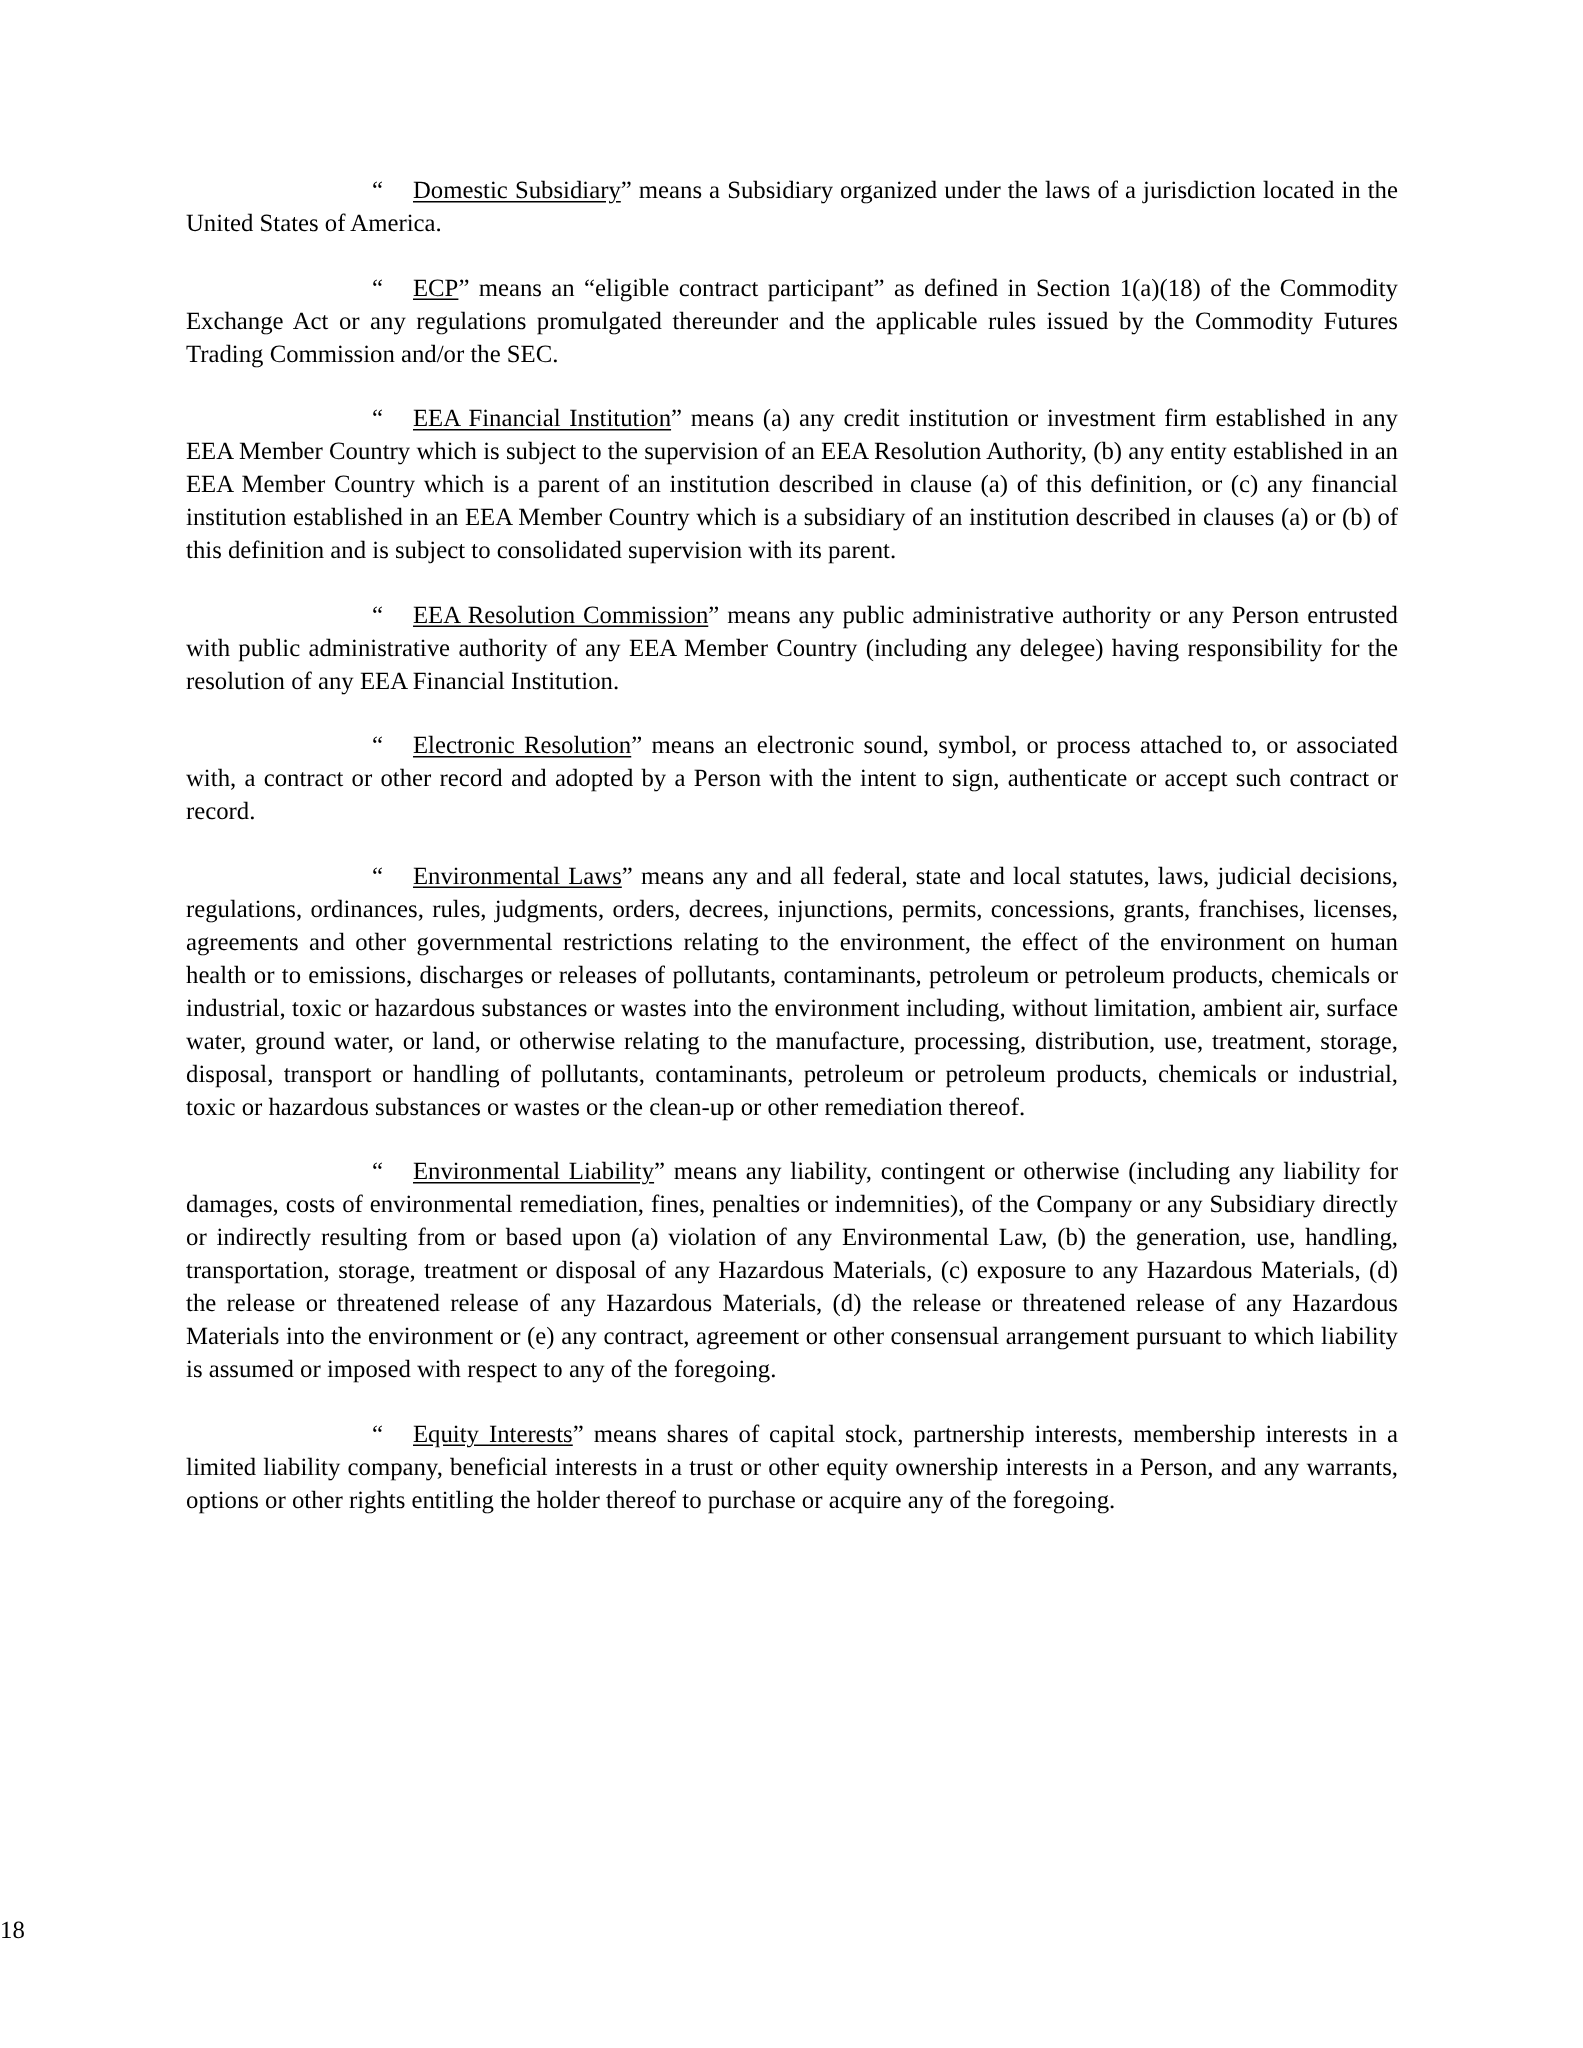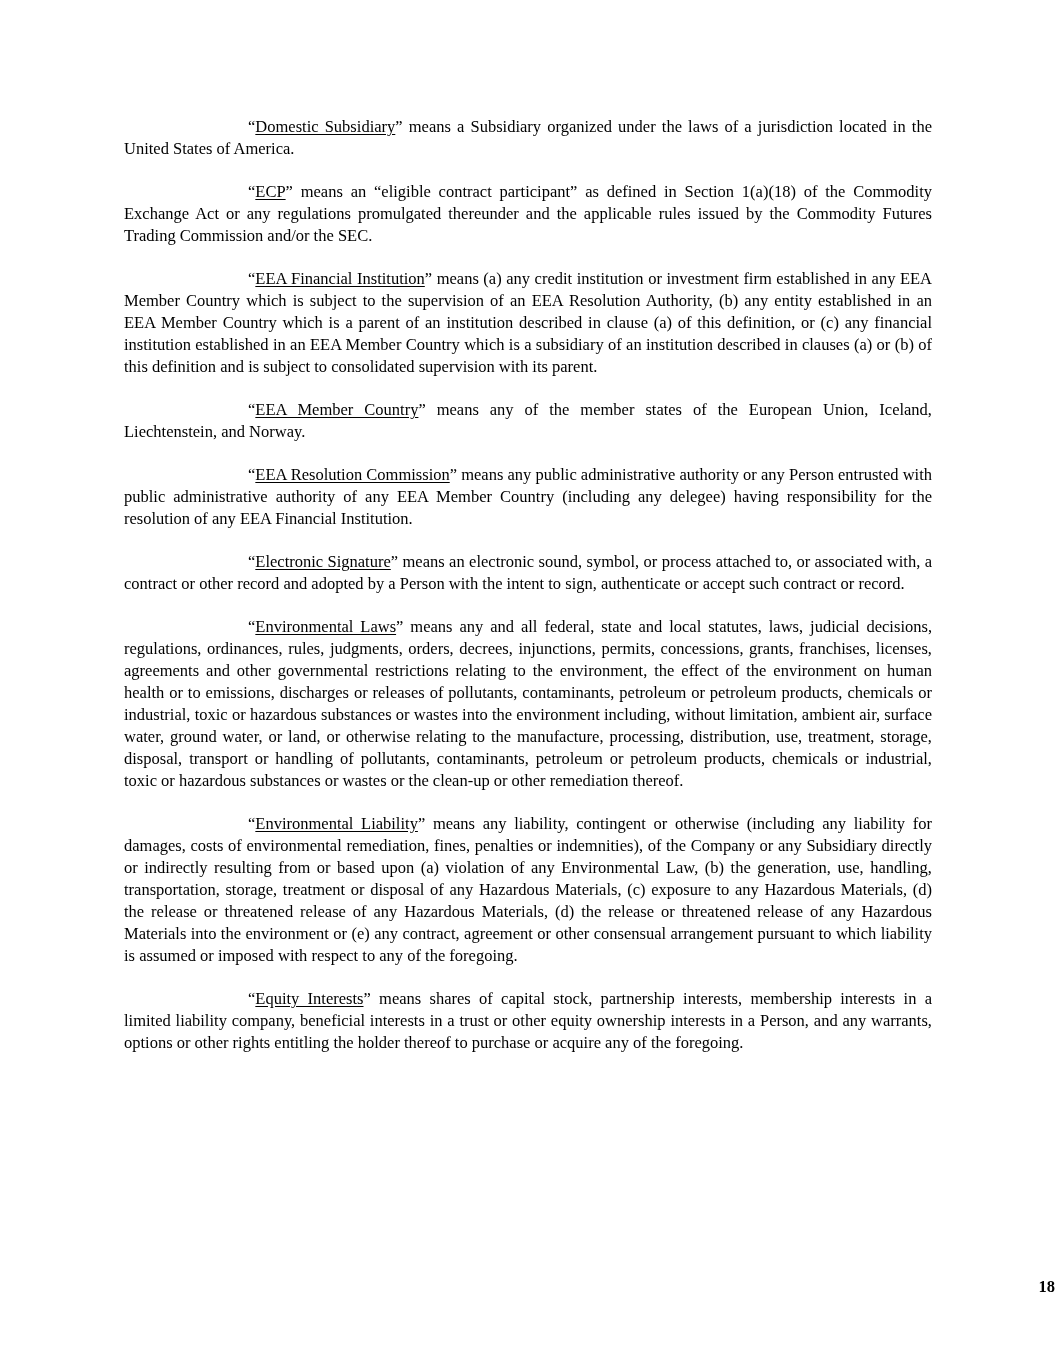--- a/index.html
+++ b/index.html
@@ -25,50 +25,49 @@
   p.para {
     margin: 0 0 21px 0;
     font-size: 16.5px;
     line-height: 22px;
     text-align: justify;
     text-indent: 124px;
   }
   p.para:last-child { margin-bottom: 0; }
   u.term {
     text-underline-offset: 2px;
+    margin-left: 20px;
   }
   .page-number {
     position: absolute;
     left: 0;
     top: 1276px;
     width: 100%;
-    text-align: right;
+    text-align: left;
     font-size: 16.5px;
     line-height: 22px;
-    font-weight: bold;
   }
 </style>
 </head>
 <body>
 
 <div class="page">
   <div class="content">
 
     <p class="para"><span>“</span><u class="term">Domestic Subsidiary</u><span>”</span><span> means a Subsidiary organized under the laws of a jurisdiction located in the United States of America.</span></p>
 
     <p class="para"><span>“</span><u class="term">ECP</u><span>”</span><span> means an “eligible contract participant” as defined in Section 1(a)(18) of the Commodity Exchange Act or any regulations promulgated thereunder and the applicable rules issued by the Commodity Futures Trading Commission and/or the SEC.</span></p>
 
     <p class="para"><span>“</span><u class="term">EEA Financial Institution</u><span>”</span><span> means (a) any credit institution or investment firm established in any EEA Member Country which is subject to the supervision of an EEA Resolution Authority, (b) any entity established in an EEA Member Country which is a parent of an institution described in clause (a) of this definition, or (c) any financial institution established in an EEA Member Country which is a subsidiary of an institution described in clauses (a) or (b) of this definition and is subject to consolidated supervision with its parent.</span></p>
 
-    <p class="para"><span>“</span><u class="term">EEA Member Country</u><span>”</span><span> means any of the member states of the European Union, Iceland, Liechtenstein, and Norway.</span></p>
 
     <p class="para"><span>“</span><u class="term">EEA Resolution Commission</u><span>”</span><span> means any public administrative authority or any Person entrusted with public administrative authority of any EEA Member Country (including any delegee) having responsibility for the resolution of any EEA Financial Institution.</span></p>
 
 
-    <p class="para"><span>“</span><u class="term">Electronic Signature</u><span>”</span><span> means an electronic sound, symbol, or process attached to, or associated with, a contract or other record and adopted by a Person with the intent to sign, authenticate or accept such contract or record.</span></p>
+    <p class="para"><span>“</span><u class="term">Electronic Resolution</u><span>”</span><span> means an electronic sound, symbol, or process attached to, or associated with, a contract or other record and adopted by a Person with the intent to sign, authenticate or accept such contract or record.</span></p>
 
     <p class="para"><span>“</span><u class="term">Environmental Laws</u><span>”</span><span> means any and all federal, state and local statutes, laws, judicial decisions, regulations, ordinances, rules, judgments, orders, decrees, injunctions, permits, concessions, grants, franchises, licenses, agreements and other governmental restrictions relating to the environment, the effect of the environment on human health or to emissions, discharges or releases of pollutants, contaminants, petroleum or petroleum products, chemicals or industrial, toxic or hazardous substances or wastes into the environment including, without limitation, ambient air, surface water, ground water, or land, or otherwise relating to the manufacture, processing, distribution, use, treatment, storage, disposal, transport or handling of pollutants, contaminants, petroleum or petroleum products, chemicals or industrial, toxic or hazardous substances or wastes or the clean-up or other remediation thereof.</span></p>
 
     <p class="para"><span>“</span><u class="term">Environmental Liability</u><span>”</span><span> means any liability, contingent or otherwise (including any liability for damages, costs of environmental remediation, fines, penalties or indemnities), of the Company or any Subsidiary directly or indirectly resulting from or based upon (a) violation of any Environmental Law, (b) the generation, use, handling, transportation, storage, treatment or disposal of any Hazardous Materials, (c) exposure to any Hazardous Materials, (d) the release or threatened release of any Hazardous Materials, (d) the release or threatened release of any Hazardous Materials into the environment or (e) any contract, agreement or other consensual arrangement pursuant to which liability is assumed or imposed with respect to any of the foregoing.</span></p>
 
     <p class="para"><span>“</span><u class="term">Equity Interests</u><span>”</span><span> means shares of capital stock, partnership interests, membership interests in a limited liability company, beneficial interests in a trust or other equity ownership interests in a Person, and any warrants, options or other rights entitling the holder thereof to purchase or acquire any of the foregoing.</span></p>
 
   </div>
 
   <div class="page-number">18</div>

